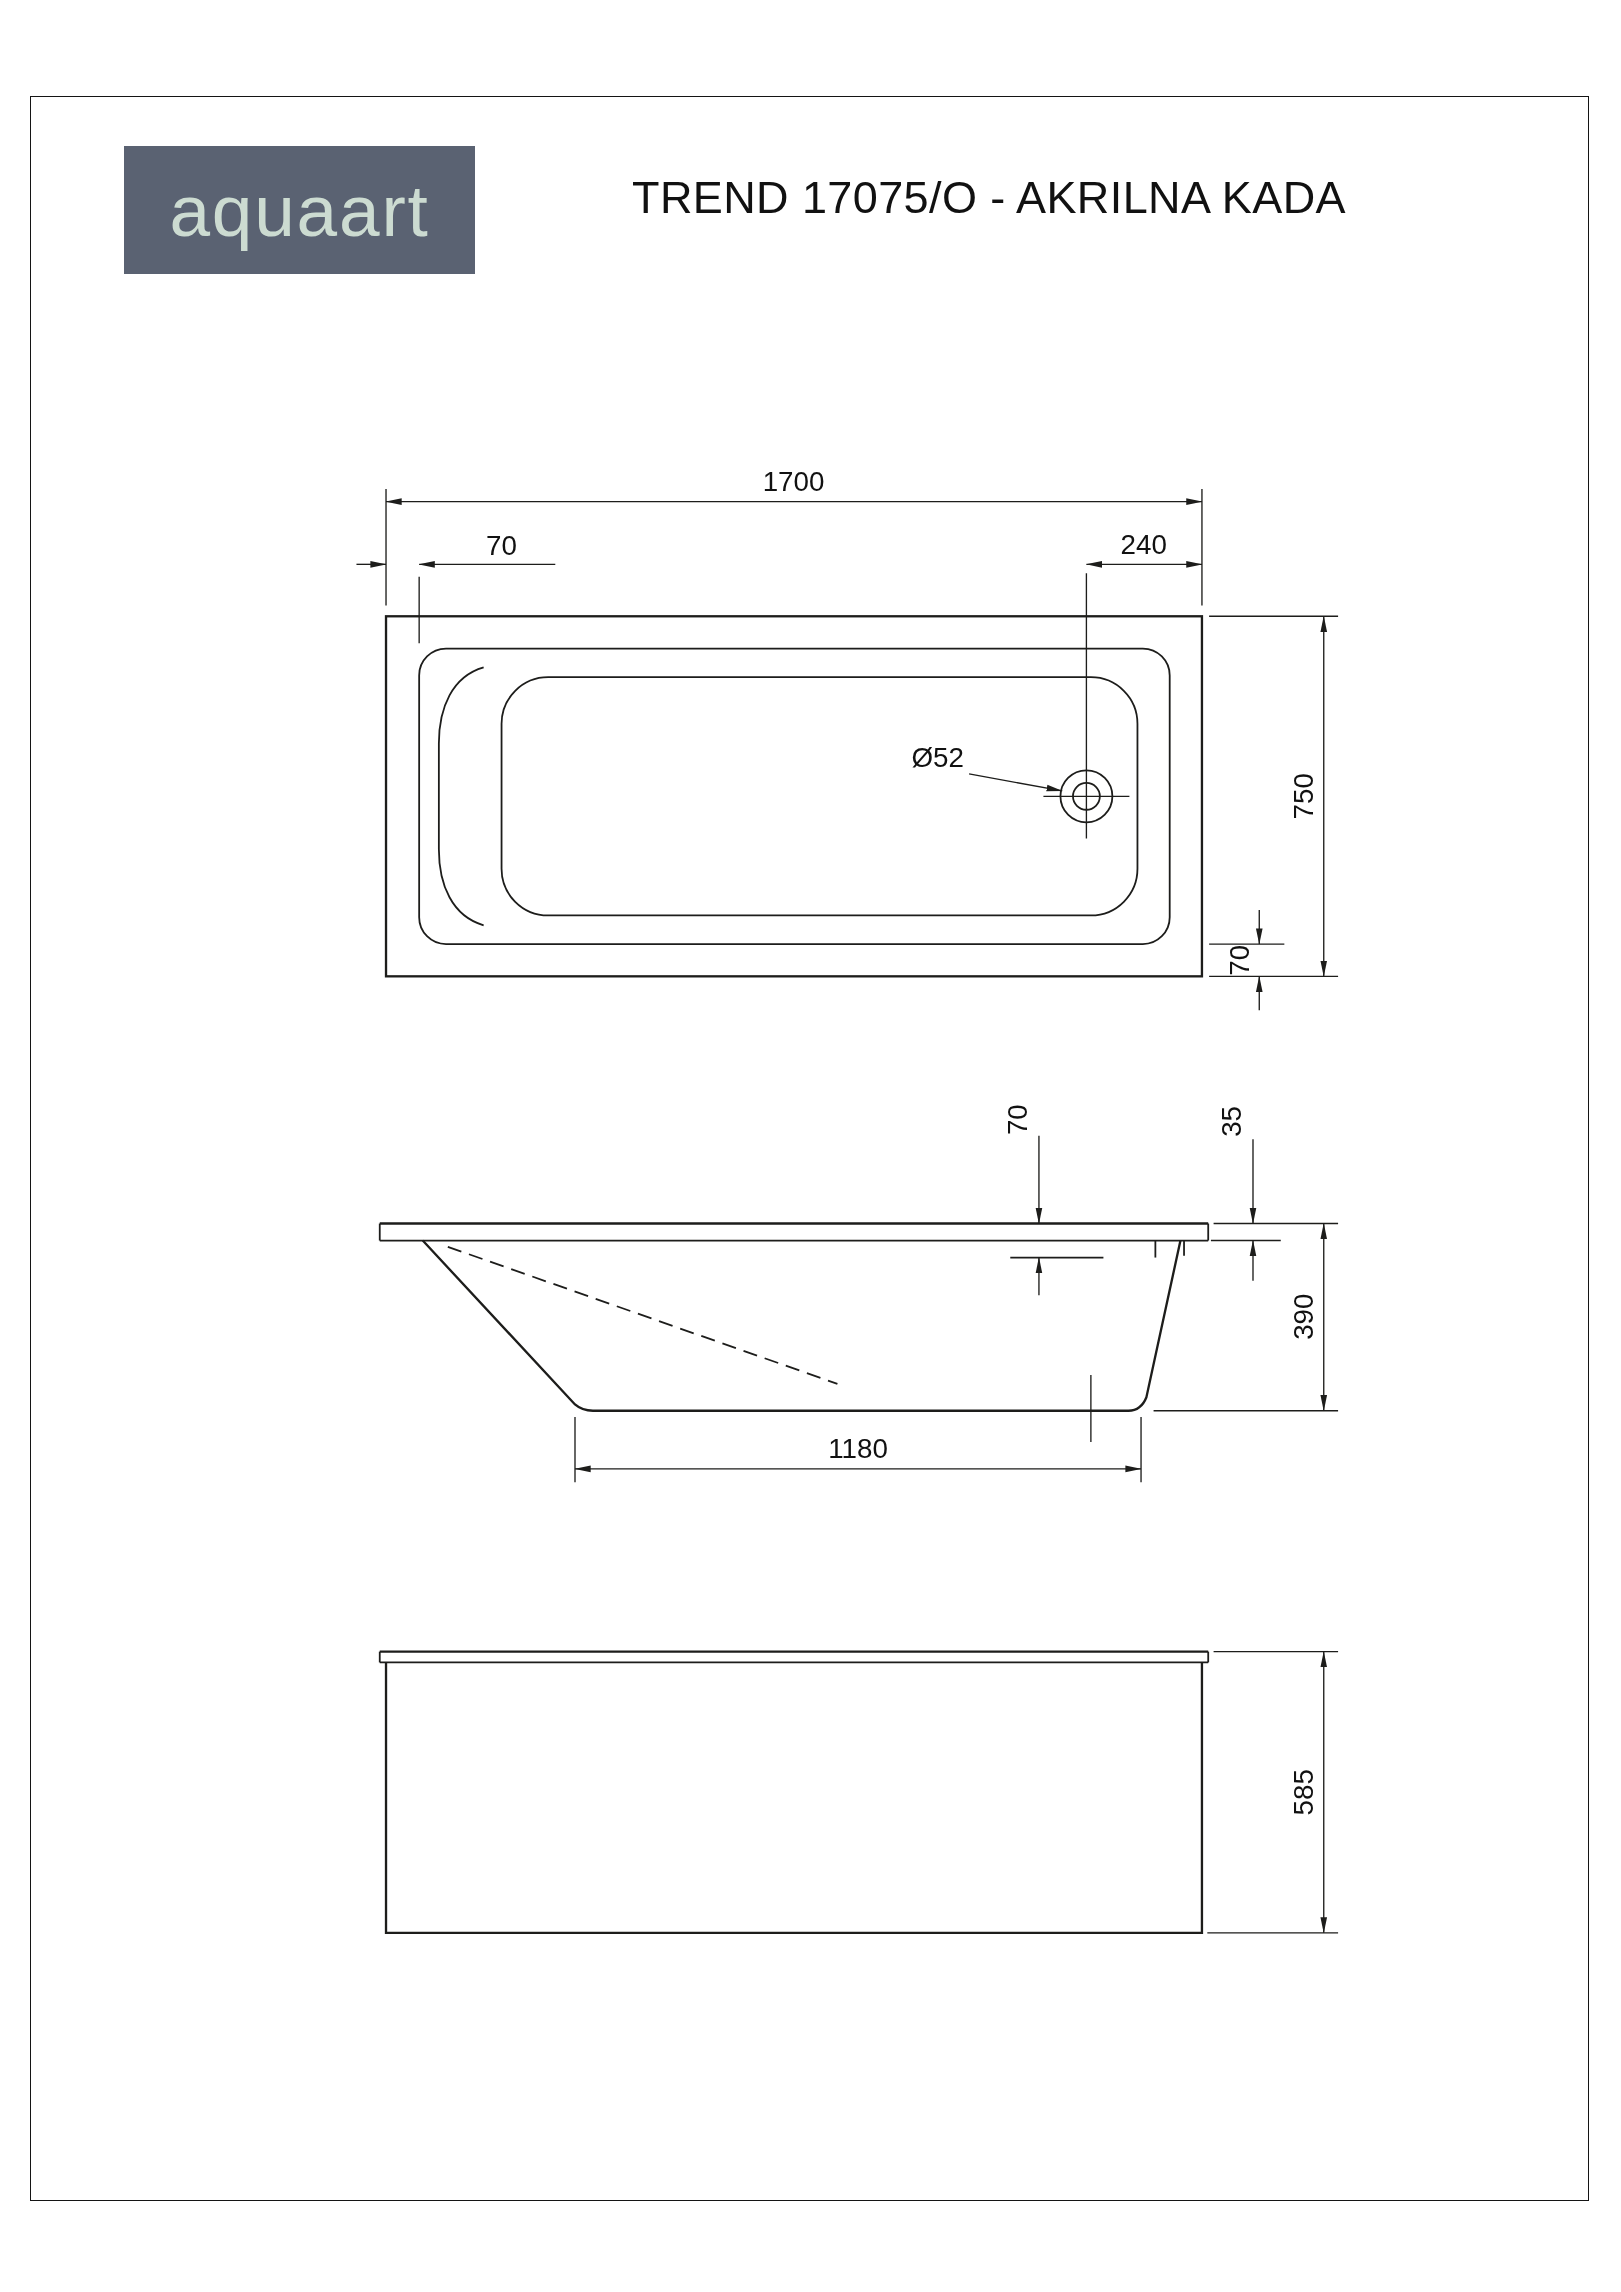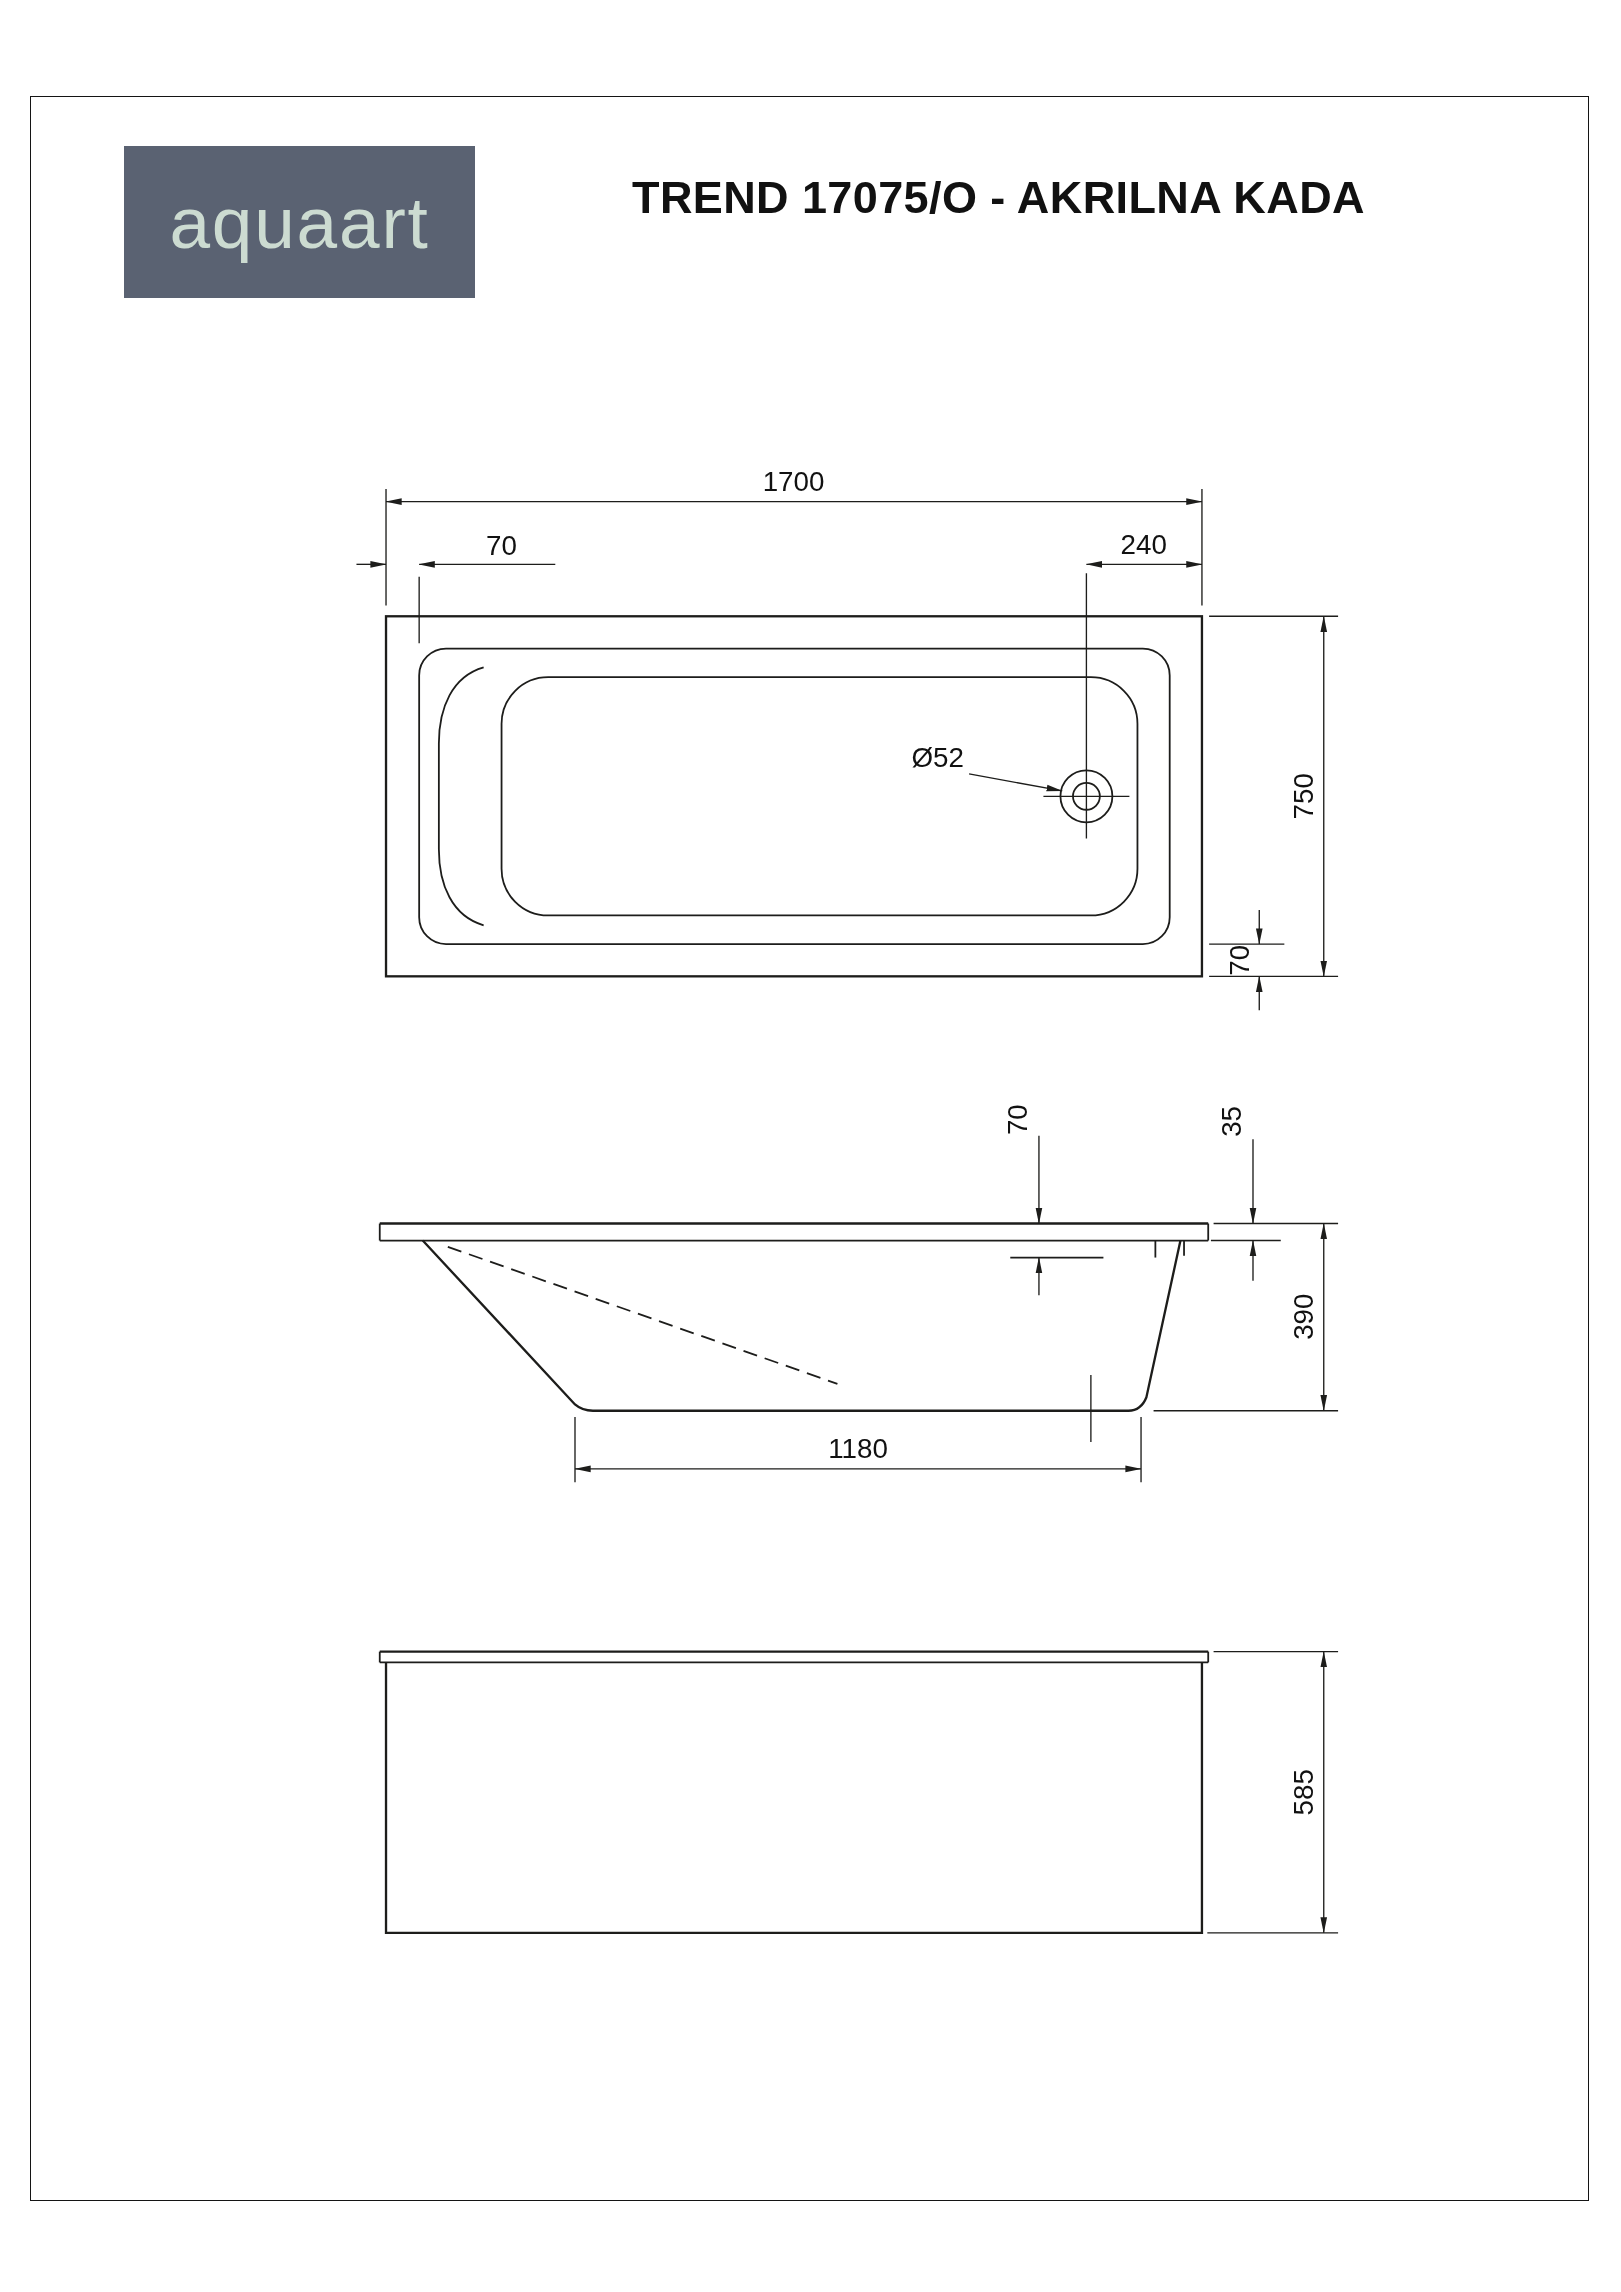--- a/index.html
+++ b/index.html
@@ -1,23 +1,23 @@
 <!DOCTYPE html>
 <html style="font-size:14.3px"><head>
 <meta charset="utf-8">
 <style>
   html,body{margin:0;padding:0;background:#ffffff;}
   .page{position:relative;width:1622px;height:2293px;background:#fff;
         font-family:"Liberation Sans",sans-serif;overflow:hidden;color:#111;}
   .page-border{position:absolute;left:29.6px;top:96px;width:1559px;height:2105px;
         border:1.8px solid #141414;box-sizing:border-box;}
-  .logo-box{position:absolute;left:124px;top:146px;width:351px;height:152px;
+  .logo-box{position:absolute;left:124px;top:146px;width:351px;height:128px;
         background:#5a6272;display:flex;align-items:center;justify-content:center;}
   .logo-text{font-size:73px;color:#ccdbd1;letter-spacing:1.8px;line-height:1;}
-  .title-block{position:absolute;left:632px;top:172px;font-weight:bold;
+  .title-block{position:absolute;left:632px;top:172px;font-weight:normal;
         font-size:45px;line-height:1.17;letter-spacing:0.4px;white-space:nowrap;}
   svg.drawing{position:absolute;left:0;top:0;}
   .ol{fill:none;stroke:#1d1d1b;stroke-width:2.6;}
   .ol2{fill:none;stroke:#1d1d1b;stroke-width:2;}
   .dl{fill:none;stroke:#1d1d1b;stroke-width:1.5;}
   .hid{fill:none;stroke:#1d1d1b;stroke-width:2;stroke-dasharray:16 9;}
   .dim{font-size:31px;fill:#111;}
 </style>
 </head>
 <body>

